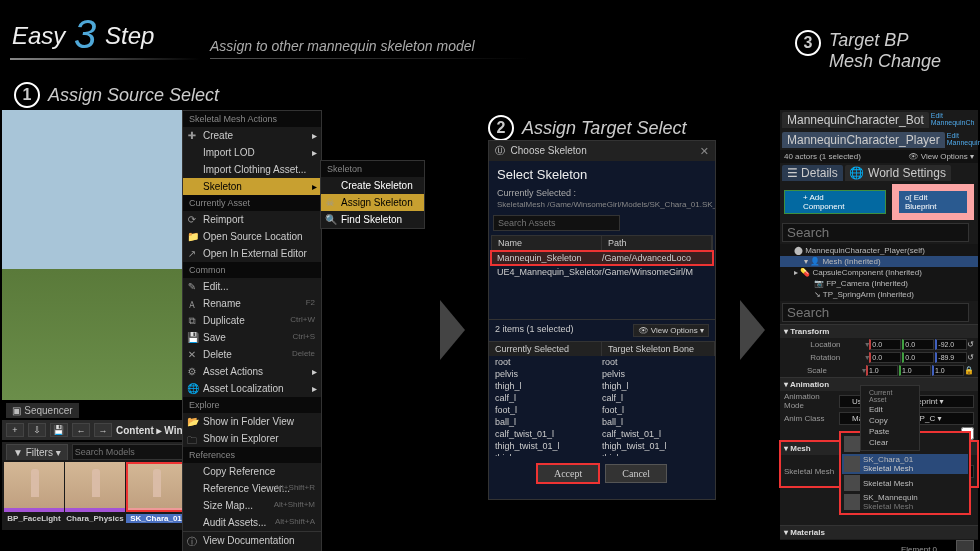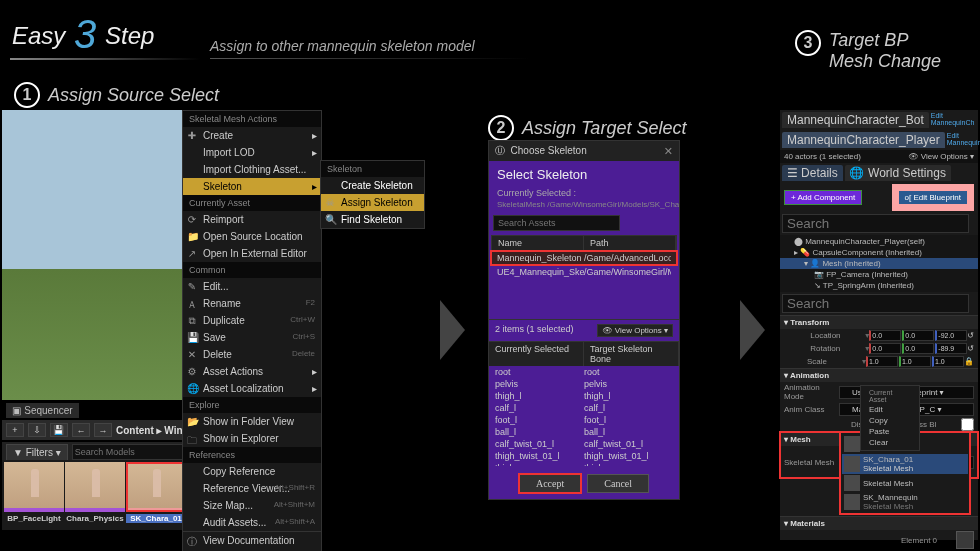--- a/index.html
+++ b/index.html
@@ -182,23 +182,23 @@
     border-top: 30px solid transparent;
     border-bottom: 30px solid transparent;
     border-left: 25px solid #444;
   }
 
   
   .panel2 {
     position: absolute;
     top: 140px;
     left: 488px;
-    width: 192px;
+    width: 228px;
     height: 360px;
-    background: #4c1d95;
+    background: #0f172a;
     border: 1px solid #333;
     font-size: 9px;
     color: #ccc;
   }
   .p2-title { background:#222; padding:3px 6px; display:flex; justify-content:space-between; align-items:center; font-size:10px;}
   .p2-title .x { color:#888; cursor:pointer; font-size:11px;}
   .p2-h1 { padding:6px 8px; font-size:13px; color:#eee;}
   .p2-cur { padding:0 8px 2px; color:#aaa;}
   .p2-path { padding:0 8px 6px; color:#888; font-size:8px; white-space:nowrap; overflow:hidden;}
   .p2-search { margin:0 4px; background:#111; border:1px solid #333; padding:2px 4px; color:#666; font-size:9px;}
@@ -229,21 +229,21 @@
     height: 430px;
     background: #1a1a1a;
     font-size: 8px;
     color: #bbb;
   }
   .p3-row { display:flex; align-items:center; padding:1px 4px; gap:3px;}
   .p3-tabrow { display:flex; gap:2px; padding:2px;}
   .p3-tab { background:#2a2a2a; padding:1px 5px; border-radius:2px 2px 0 0; font-size:12px; color:#ccc;}
   .p3-edit { color:#4fa8e8; font-size:7px;}
   .p3-actorbar { background:#111; padding:2px 4px; display:flex; justify-content:space-between;}
-  .p3-addcomp { background:#6d28d9; color:#fff; padding:2px 6px; font-size:8px; border:1px solid #3e9040; cursor:pointer; display:inline-block;}
+  .p3-addcomp { background:#0369a1; color:#fff; padding:2px 18px; font-size:8px; border:1px solid #3e9040; cursor:pointer; display:inline-block;}
   .p3-editbp { background:#2a5a90; color:#fff; padding:2px 6px; font-size:8px; border:7px solid #fca5a5; cursor:pointer; display:inline-block;}
   .p3-search { margin:2px; background:#111; border:1px solid #333; padding:1px 4px; color:#666;}
   .p3-tree { background:#151515; padding:1px 0;}
   .p3-tree-item { padding:1px 4px 1px 14px;}
   .p3-tree-item.l2 { padding-left:24px;}
   .p3-tree-item.sel { background:#2a4a7a;}
   .p3-sect { background:#252525; padding:2px 4px; font-weight:bold; font-size:8px; color:#ddd; border-top:1px solid #333;}
   .p3-prop { display:flex; padding:1px 4px; align-items:center;justify-content:flex-end;}
   .p3-prop-k { width:55px; color:#999;}
   .p3-vec { display:flex; gap:1px;}
@@ -456,22 +456,22 @@
     <span class="p3-tab">🌐 <span>World Settings</span></span>
   </div>
   <div class="p3-row">
     <span class="p3-addcomp">+ Add Component</span>
     <span style="flex:1"></span>
     <span class="p3-editbp">o[ Edit Blueprint</span>
   </div>
   <input class="p3-search" placeholder="Search" style="">
   <div class="p3-tree">
     <div class="p3-tree-item">⬤ <span>MannequinCharacter_Player(self)</span></div>
+    <div class="p3-tree-item l2 sel">▾ 👤 <span>Mesh (Inherited)</span></div>
     <div class="p3-tree-item">▸ 💊 <span>CapsuleComponent (Inherited)</span></div>
-    <div class="p3-tree-item l2 sel">▾ 👤 <span>Mesh (Inherited)</span></div>
     <div class="p3-tree-item l2" style="padding-left:34px">📷 <span>FP_Camera (Inherited)</span></div>
     <div class="p3-tree-item l2" style="padding-left:34px">↘ <span>TP_SpringArm (Inherited)</span></div>
   </div>
   <input class="p3-search" placeholder="Search" style="">
   <div class="p3-sect">▾ <span>Transform</span></div>
   <div class="p3-prop"><span class="p3-prop-k">Location</span><span style="color:#666">▾</span><span class="p3-vec">
         <input class="vx" value="0.0" style="">
         <input class="vy" value="0.0" style="">
         <input class="vz" value="-92.0" style="">
       </span> ↺</div>

